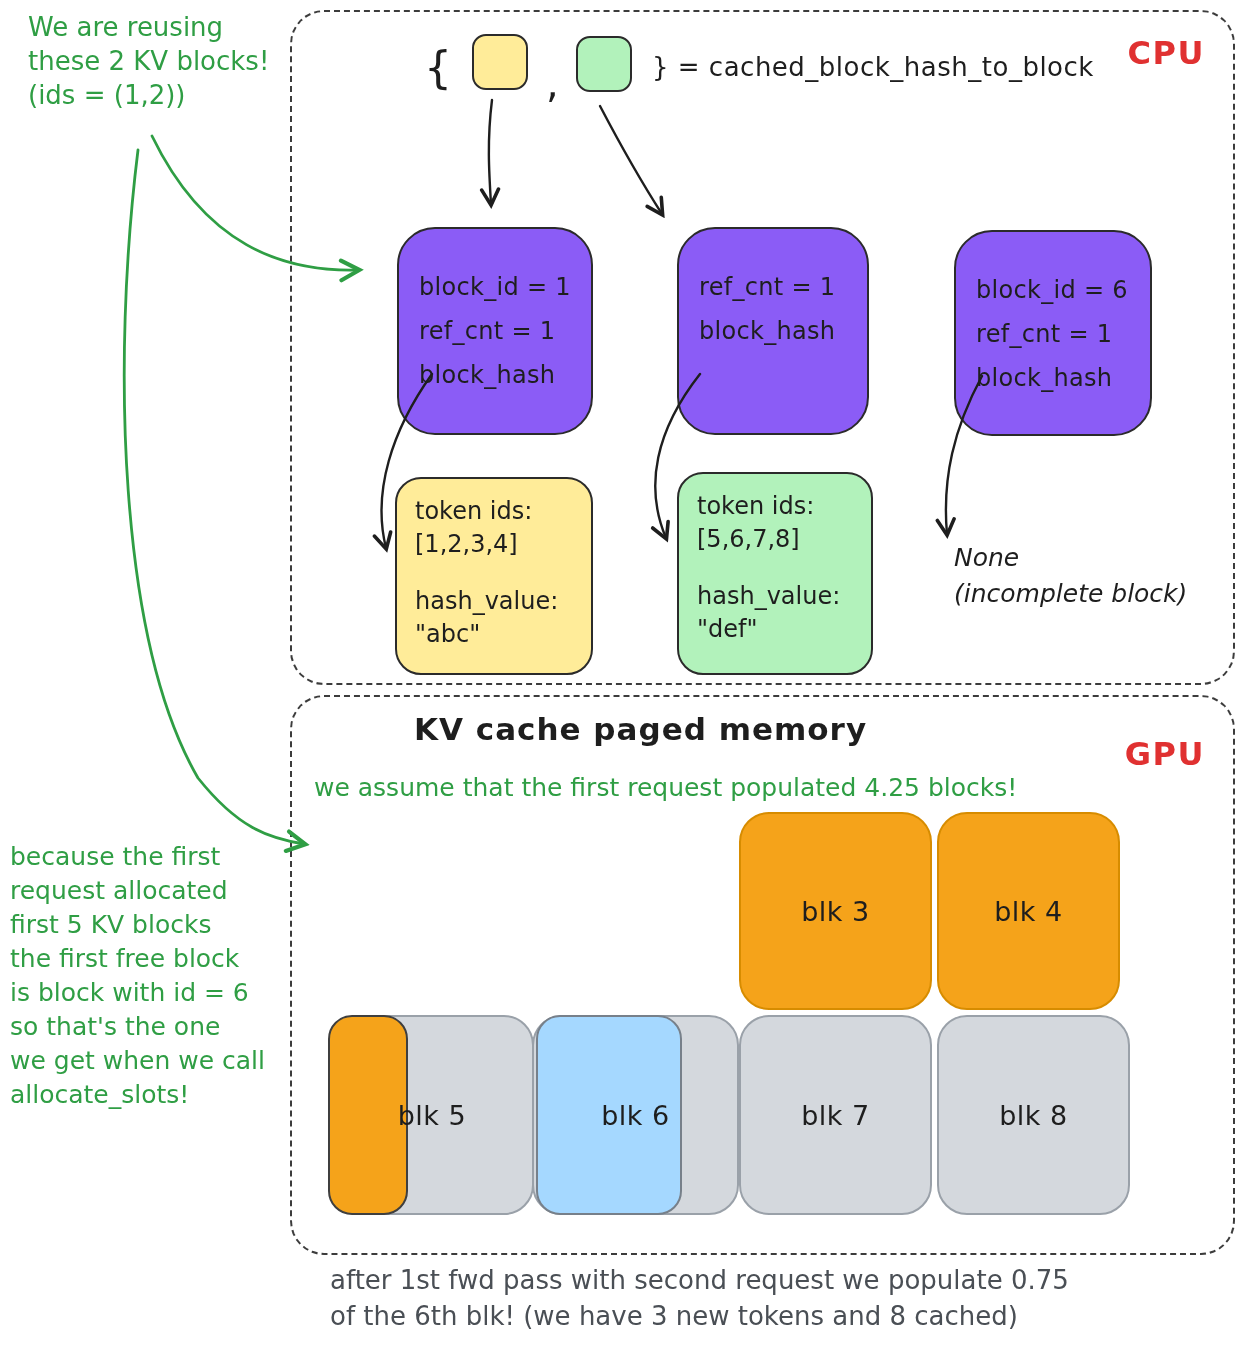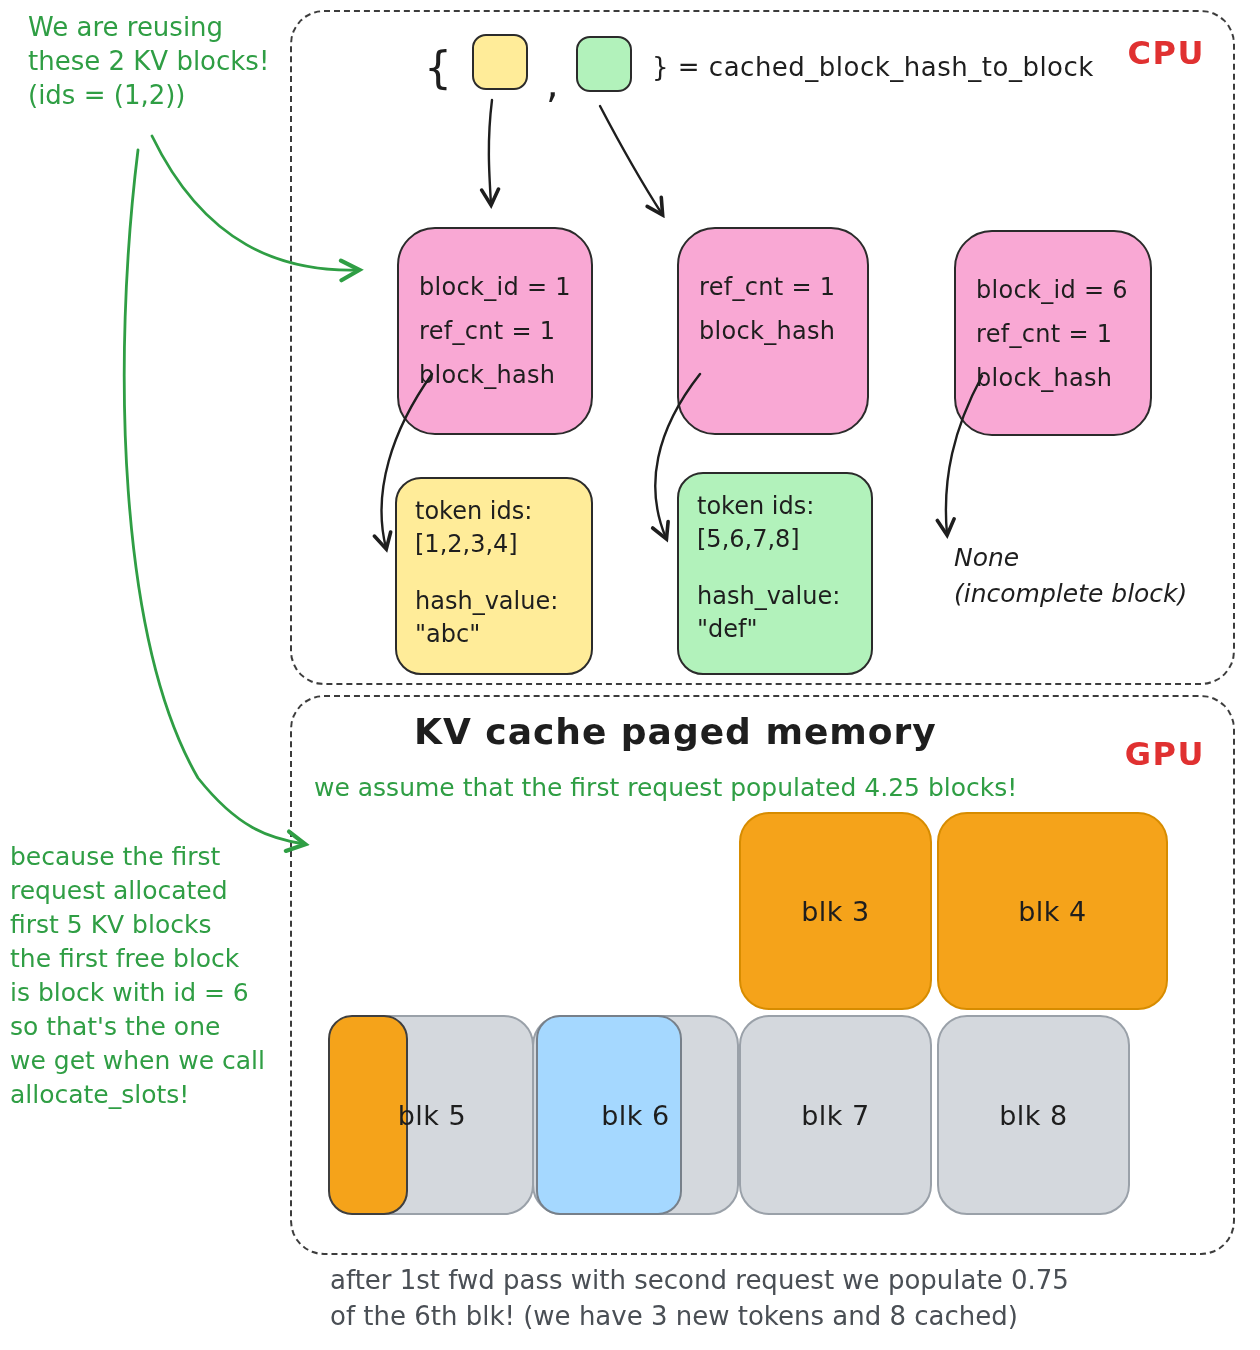--- a/index.html
+++ b/index.html
@@ -20,39 +20,39 @@
   
   .brace { font-size:44px; font-weight:500; }
   .comma { font-size:40px; font-weight:500; }
   .dict-expr { font-size:26px; font-weight:500; letter-spacing:0.5px; }
   .mini-square { position:absolute; width:56px; height:56px; border-radius:14px; border:2.2px solid #2b2b2b; }
   .sq-yellow { background:#ffec99; }
   .sq-green  { background:#b2f2bb; }
 
   
   .pink-block {
-    position:absolute; background:#f9a8d4; border:2px solid #2b2b2b;
+    position:absolute; background:#8b5cf6; border:2px solid #2b2b2b;
     border-radius:38px; padding:36px 0 0 20px;
   }
   .pink-line { font-size:24px; line-height:44px; font-weight:500; letter-spacing:0.3px; }
 
   
   .token-block {
     position:absolute; border:2px solid #2b2b2b; border-radius:26px;
     padding:16px 0 0 18px;
   }
   .tb-yellow { background:#ffec99; }
   .tb-green  { background:#b2f2bb; }
   .tb-line { font-size:24px; line-height:33px; font-weight:500; }
   .tb-gap { margin-top:24px; }
 
   .none-note { font-size:25px; line-height:36px; white-space:pre-line; font-weight:500; }
 
   
-  .gpu-title { font-size:36px; font-weight:700; letter-spacing:1px; }
+  .gpu-title { font-size:31px; font-weight:700; letter-spacing:1px; }
   .assume-note { font-size:25px; font-weight:500; }
 
   .blk {
     position:absolute; display:flex; align-items:center; justify-content:center;
     border-radius:30px;
   }
   .blk-label { font-size:27px; font-weight:500; letter-spacing:0.5px; position:relative; z-index:3; }
   .blk-orange { background:#f5a31a; border:2px solid #d78c00; }
   .blk-hatch {
     background-color:#f5a31a;
@@ -138,21 +138,21 @@
 
     <div class="abs gpu-title" style="left:122px; top:14px;">KV cache paged memory</div>
 
     <div class="abs red-label" style="right:28px; top:38px; font-size:32px;">GPU</div>
 
     <div class="abs green-note assume-note" style="left:22px; top:76px;">we assume that the first request populated 4.25 blocks!</div>
 
     <div class="blk blk-orange" style="left:447px; top:115px; width:193px; height:198px;">
       <span class="blk-label">blk 3</span>
     </div>
-    <div class="blk blk-orange" style="left:645px; top:115px; width:231px; height:198px;">
+    <div class="blk blk-orange" style="left:645px; top:115px; width:183px; height:198px;">
       <span class="blk-label">blk 4</span>
     </div>
 
     <div class="blk blk-gray" style="left:38px; top:318px; width:204px; height:200px;">
       <div class="overlay-piece ov-orange" style="left:-4px; width:80px;"></div>
       <span class="blk-label">blk 5</span>
     </div>
     <div class="blk blk-gray" style="left:240px; top:318px; width:207px; height:200px;">
       <div class="overlay-piece ov-blue" style="left:2px; width:146px;"></div>
       <span class="blk-label">blk 6</span>

